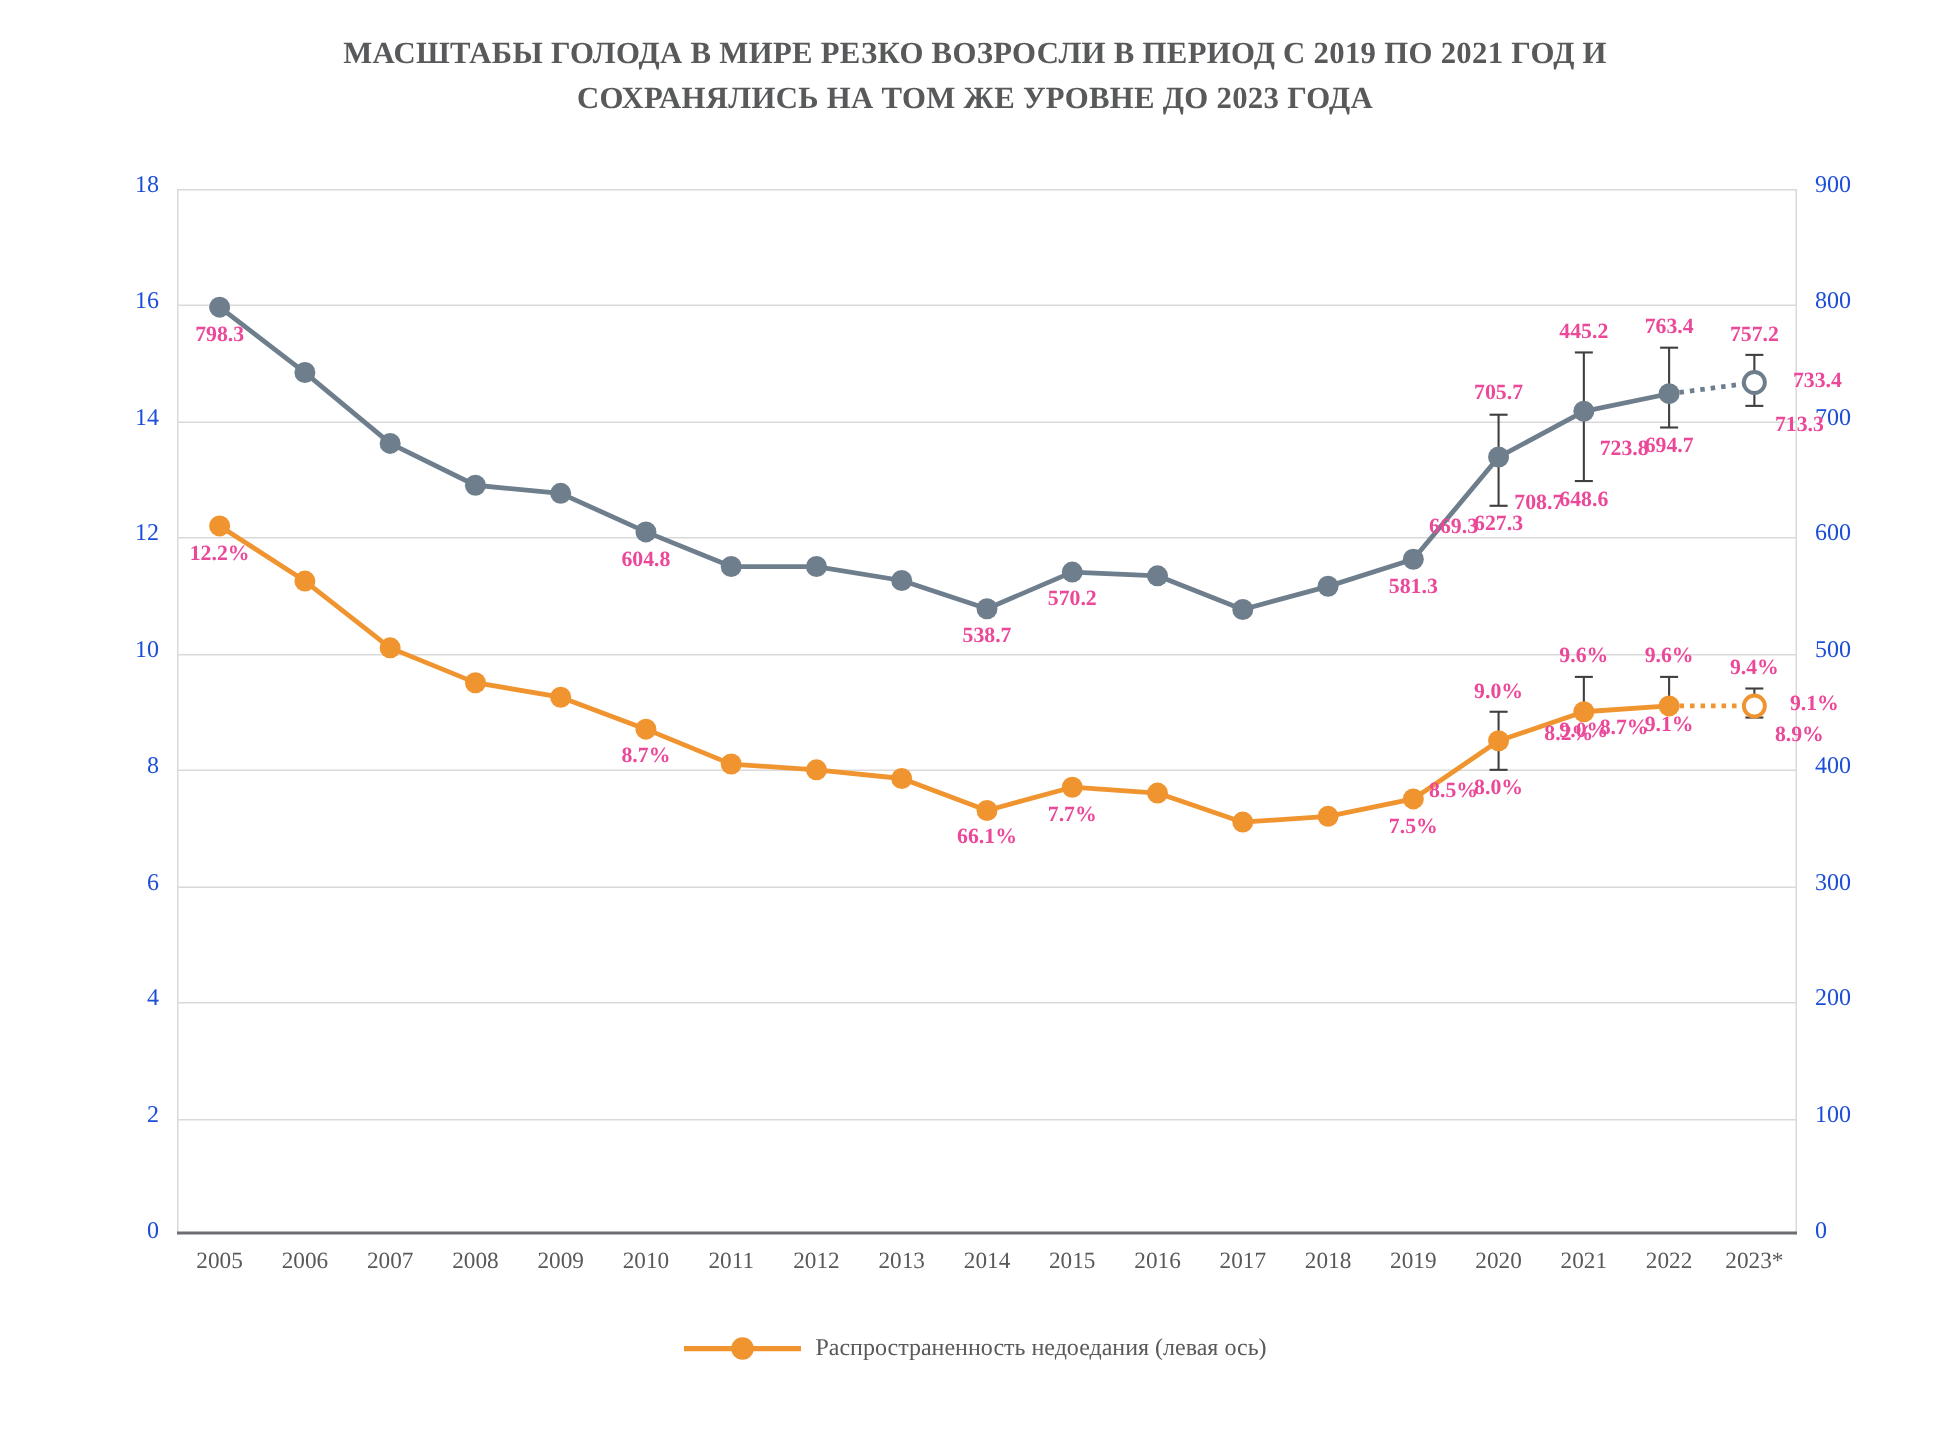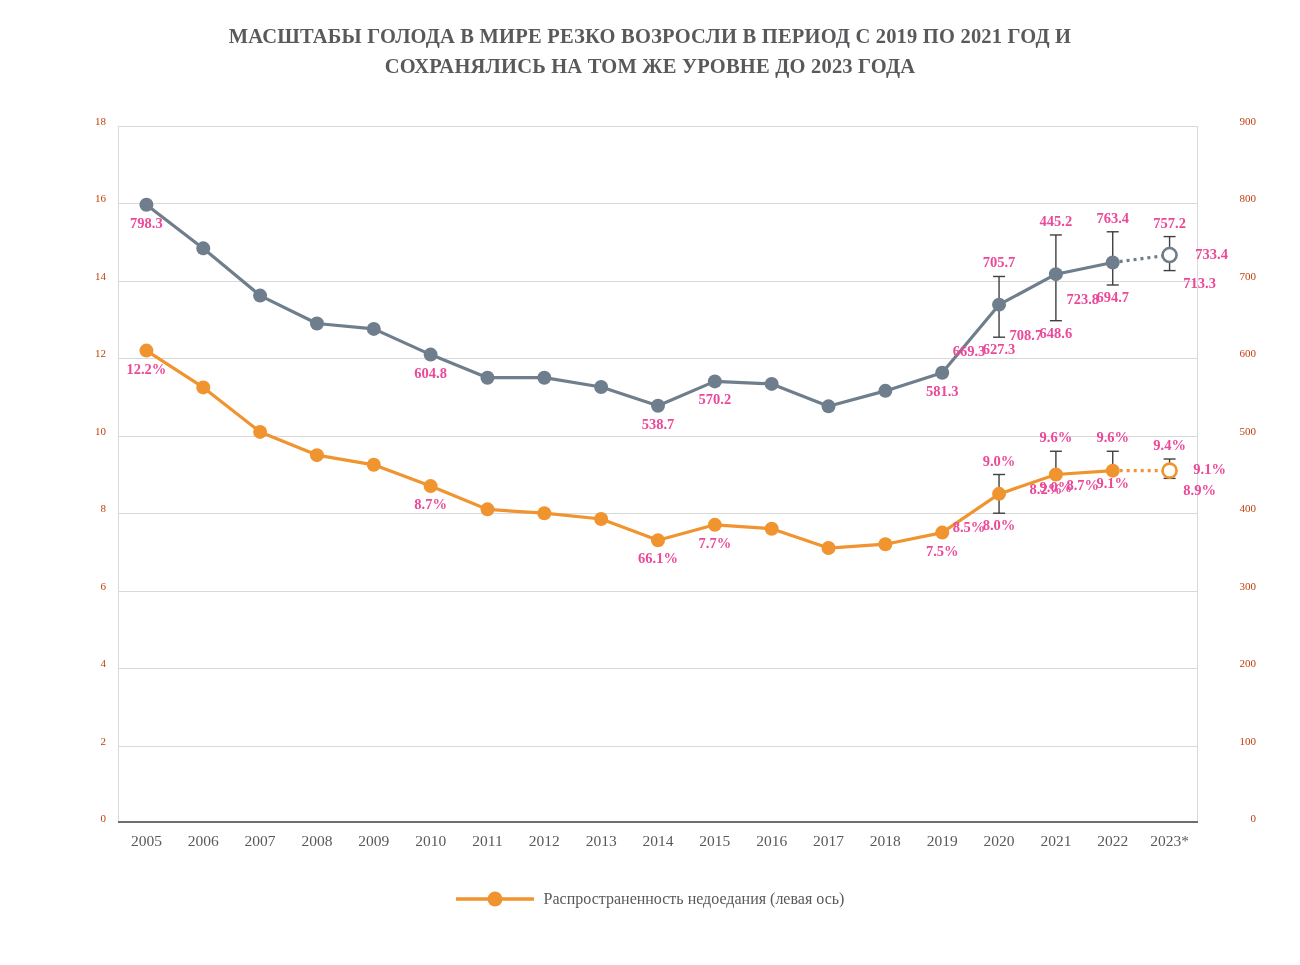--- a/index.html
+++ b/index.html
@@ -37,26 +37,26 @@
     position:absolute;left:0;bottom:0;width:100%;height:2px;background:#6d6e71;
   }
   .axis-v{
     position:absolute;top:0;width:1px;height:100%;background:#d9d9d9;
   }
   .axis-v.left{left:0;}
   .axis-v.right{right:0;}
 
   .ytick{
     position:absolute;
-    font-size:11px;color:#c2410c;
+    font-size:16px;color:#1d4ed8;
     text-align:right;
     width:46px;
   }
   .ytick.left{left:-58px;}
-  .ytick.right{right:-58px;text-align:right;}
+  .ytick.right{right:-58px;text-align:left;}
 
   .xtick{
     position:absolute;
     top:706px;
     font-size:15.5px;color:#58595b;
     text-align:center;
     width:70px;
     margin-left:-35px;
   }
 

